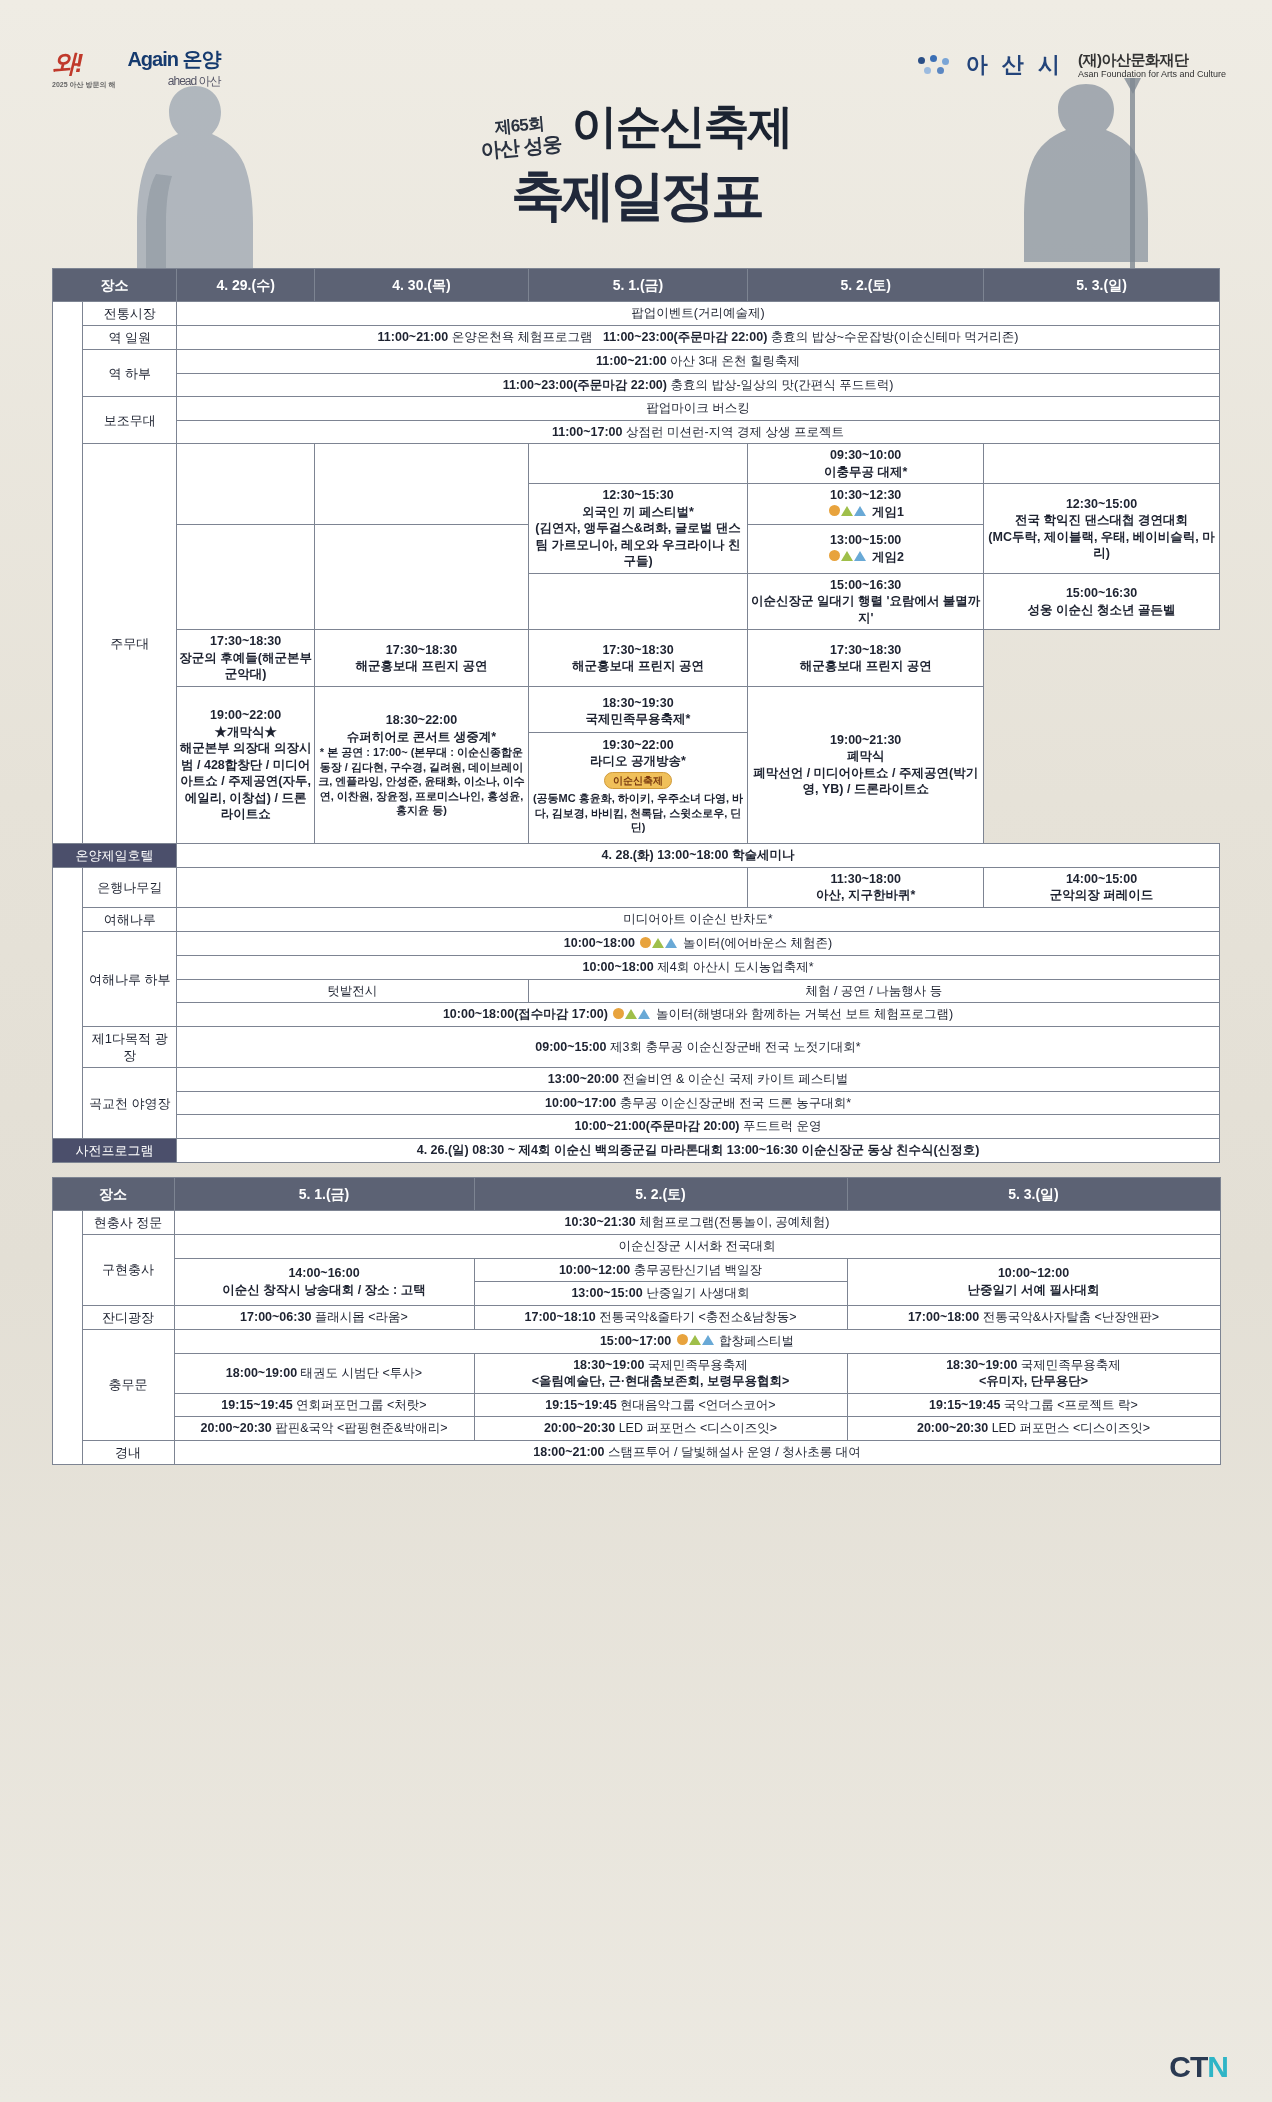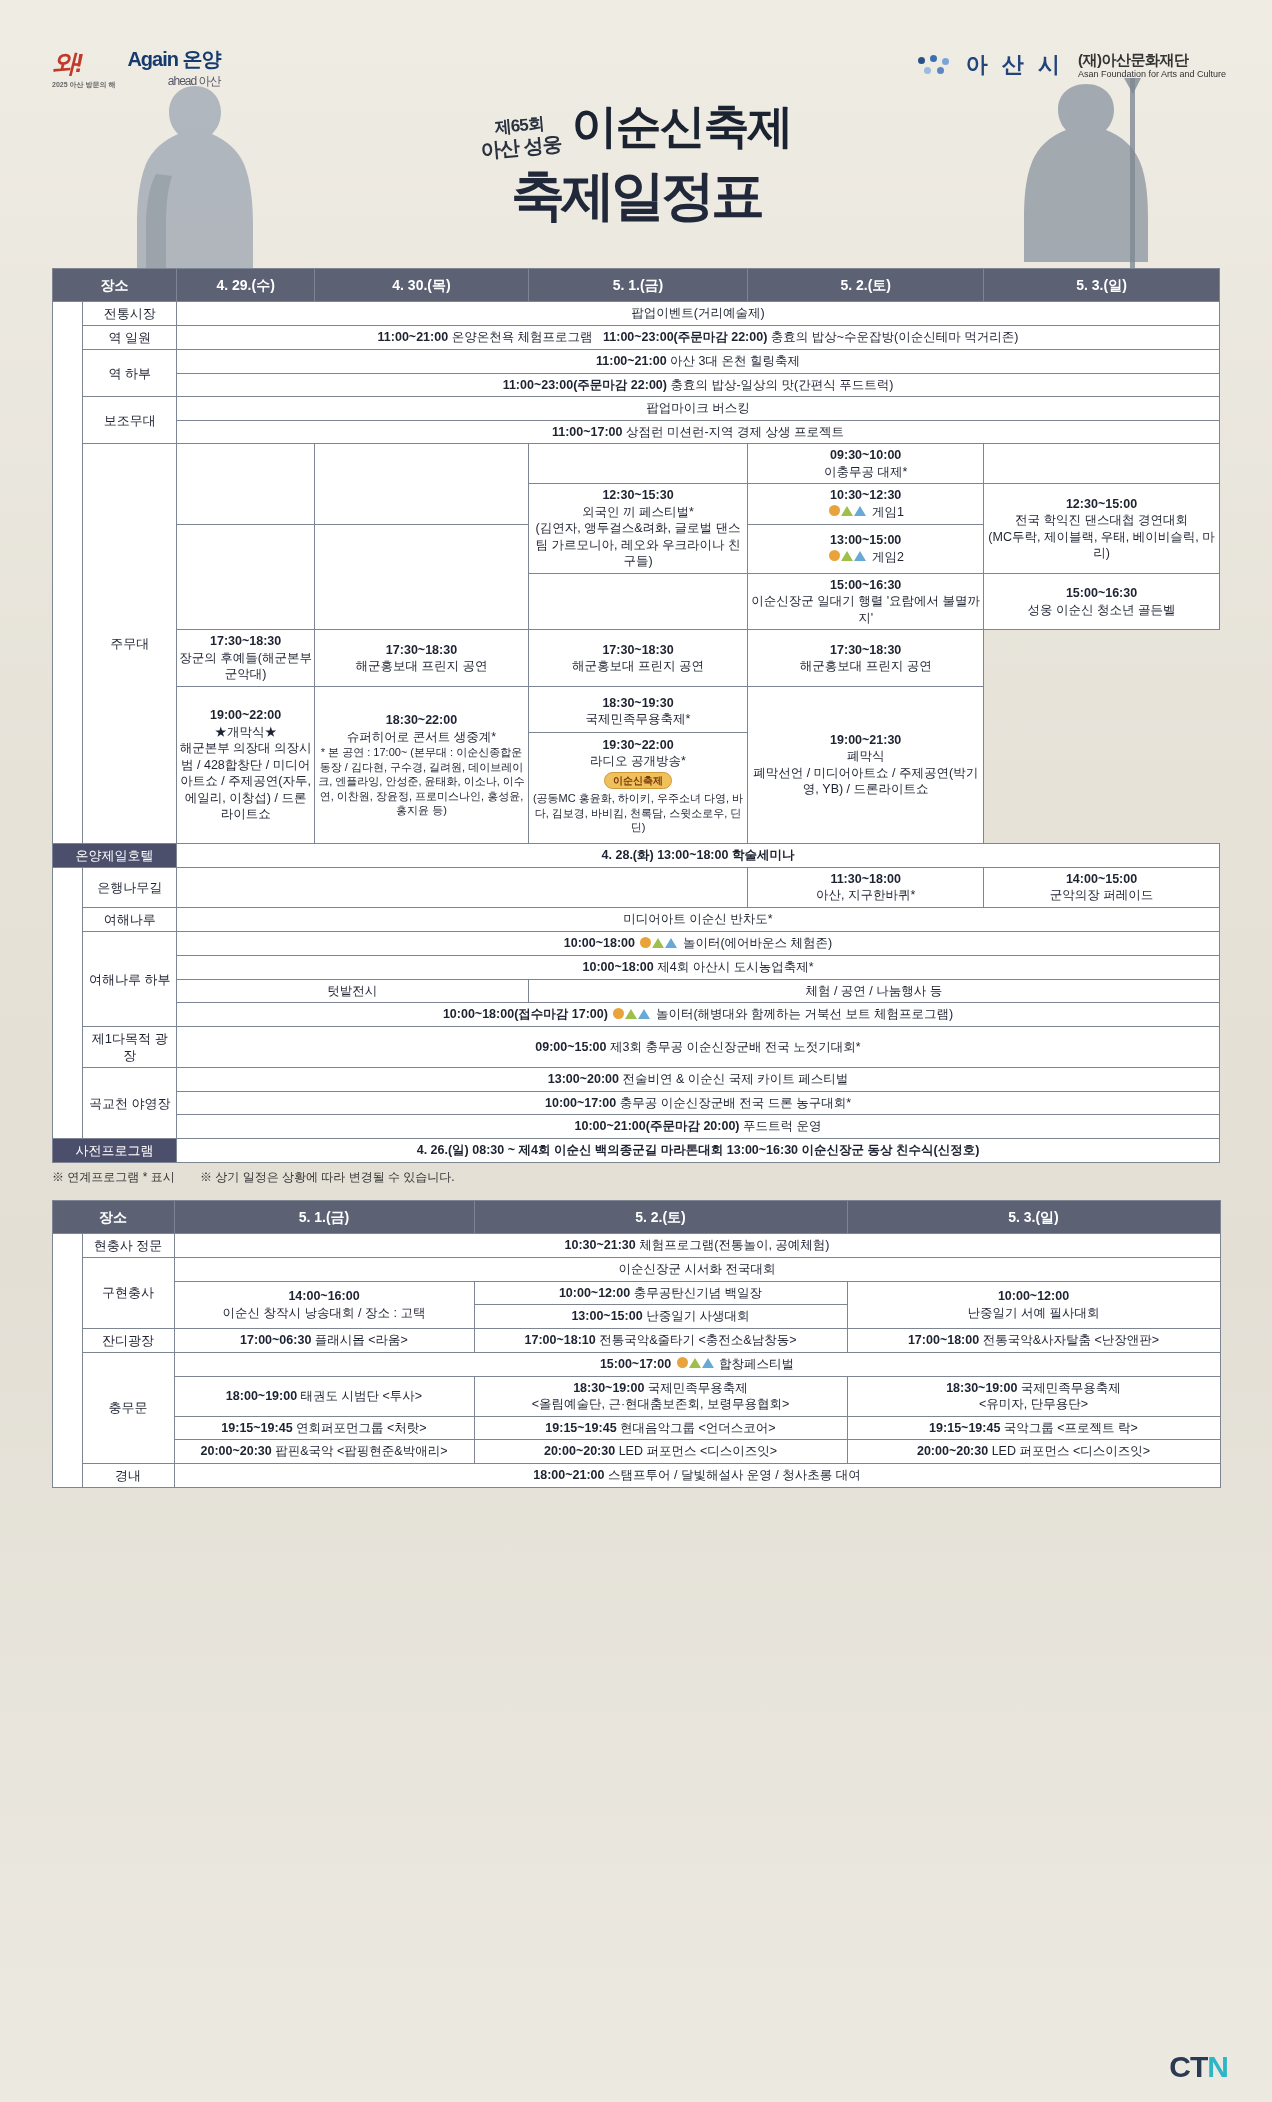--- a/index.html
+++ b/index.html
@@ -50,21 +50,21 @@
   .tbl th{background:#5c6274;color:#fff;font-weight:bold;font-size:14px;height:26px;}
   .side{background:#3d3f63;color:#fff;font-weight:bold;font-size:14px;width:30px;letter-spacing:2px;}
   .rowlbl{background:#eceaf2;font-weight:normal;font-size:13px;width:92px;}
   .rowlbl.dark{background:#4b4f6b;color:#fff;}
   .bold{font-weight:bold;}
   .hl{background:#fbf6d8;}
   .note{width:1168px;margin:6px auto 0;font-size:12px;color:#333;}
   .note span{margin-right:22px;}
   .gap{height:14px;}
   .time{font-weight:bold;}
-  .sub{display:block;font-weight:normal;}
+  .sub{display:block;font-weight:bold;}
   .icons{display:inline-block;vertical-align:middle;margin:0 2px;}
   .icons b{display:inline-block;width:11px;height:11px;border-radius:50%;background:#e8a33d;margin-right:1px;}
   .icons i{display:inline-block;width:0;height:0;border-left:6px solid transparent;border-right:6px solid transparent;border-bottom:10px solid #9fbf4a;margin-right:1px;}
   .icons u{display:inline-block;width:0;height:0;border-left:6px solid transparent;border-right:6px solid transparent;border-bottom:10px solid #69a9d6;}
   .fest-logo{display:inline-block;background:#f0c05a;border-radius:12px;padding:1px 8px;font-size:10px;font-weight:bold;color:#7a3a10;border:1px solid #cf9a3a;margin:2px 0;}
   .ctn{position:absolute;right:44px;bottom:18px;font-size:30px;font-weight:bold;color:#2fb5c6;letter-spacing:-1px;}
   .ctn span{color:#2a3a52;}
 </style>
 </head>
 <body>
@@ -352,24 +352,20 @@
         <span>푸드트럭 운영</span>
       </td>
     </tr>
     <tr>
       <td class="rowlbl dark" colspan="2">사전프로그램</td>
       <td colspan="5" class="bold">4. 26.(일) 08:30 ~  제4회 이순신 백의종군길 마라톤대회   13:00~16:30  이순신장군 동상 친수식(신정호)</td>
     </tr>
   </tbody>
     </table>
 
-  <div class="note">
-    <span>※ 연계프로그램 * 표시</span>
-    <span>※ 상기 일정은 상황에 따라 변경될 수 있습니다.</span>
-  </div>
 
   <div class="gap"></div>
 
   <table class="tbl">
     <colgroup>
       <col style="width:30px">
         <col style="width:92px">
         <col style="width:300px">
         <col style="width:373px">
         <col style="width:373px">

